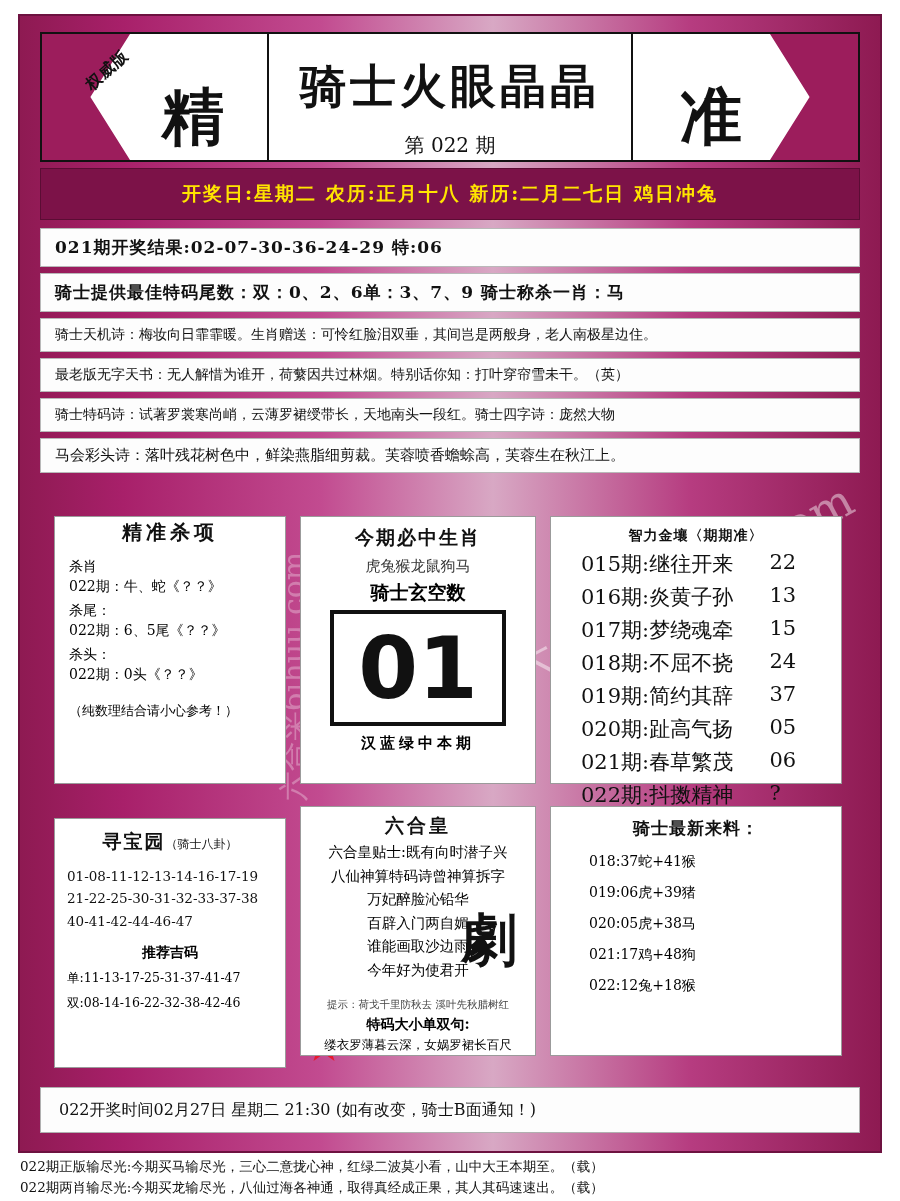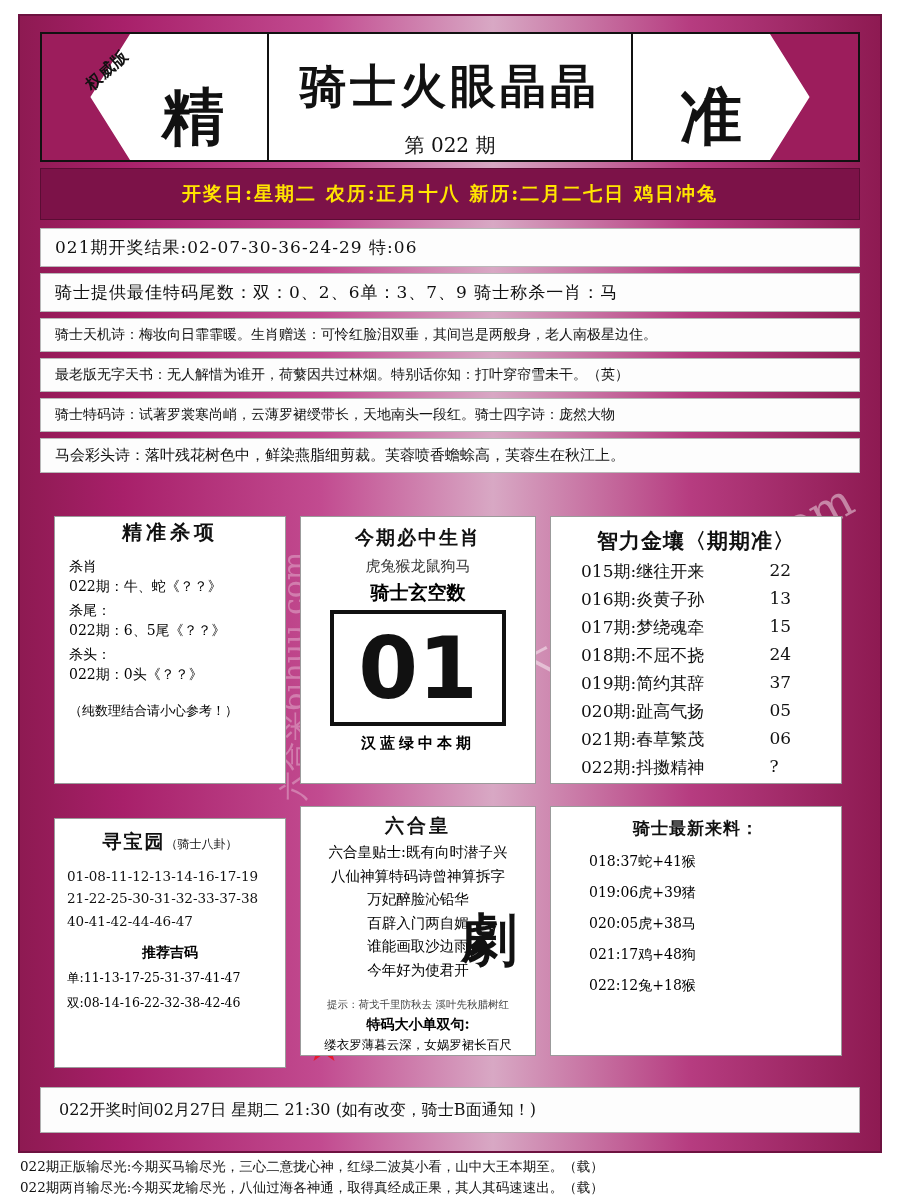--- a/index.html
+++ b/index.html
@@ -91,21 +91,21 @@
     background:#fdfdfd;border:1px solid #b9b9b9;
     margin-bottom:6px;
     padding:7px 14px;
     font-size:15px;color:#111;
     font-family:"DejaVu Serif","Liberation Serif",serif;
     box-sizing:border-box;
     white-space:nowrap;
     overflow:hidden;
   }
   .row.small{font-size:14px;}
-  .row.big{font-size:17px;font-weight:normal;letter-spacing:1px;}
+  .row.big{font-size:17px;font-weight:bold;letter-spacing:1px;}
   
   .panels{
     position:absolute;left:34px;right:34px;top:500px;
   }
   .prow{display:flex;gap:14px;}
   .panel{
     background:#ffffff;border:1px solid #9b9b9b;
     box-sizing:border-box;position:relative;
   }
   .p-left{width:232px;}
@@ -130,23 +130,23 @@
     margin:4px auto 0;
     width:168px;height:108px;
     border:4px solid #111;
     display:flex;align-items:center;justify-content:center;
     font-size:86px;font-weight:bold;color:#111;line-height:1;
     font-family:"DejaVu Sans","Liberation Sans",sans-serif;
   }
   .zodiac .colors{font-size:15px;font-weight:bold;margin-top:8px;letter-spacing:4px;font-family:"DejaVu Serif","Liberation Serif",serif;}
   
   .wit{height:268px;padding:10px 12px;}
-  .wit .ptitle{font-size:21px;letter-spacing:1px;margin-bottom:3px;}
+  .wit .ptitle{font-size:14px;letter-spacing:1px;margin-bottom:3px;}
   .wit .line{
-    font-size:17px;margin:5px 0;color:#111;
+    font-size:21px;margin:5px 0;color:#111;
     font-family:"DejaVu Serif","Liberation Serif",serif;
     display:flex;
   }
   .wit .line .t{width:190px;padding-left:18px;}
   .wit .line .n{width:60px;text-align:left;}
   
   .treas{height:250px;padding:10px 12px;margin-top:12px;}
   .treas .ptitle{font-size:19px;letter-spacing:2px;}
   .treas .ptitle .sm{font-size:12px;font-weight:normal;letter-spacing:0;}
   .treas .nums{font-size:13.5px;margin-top:10px;line-height:1.65;color:#111;font-family:"DejaVu Serif","Liberation Serif",serif;}

